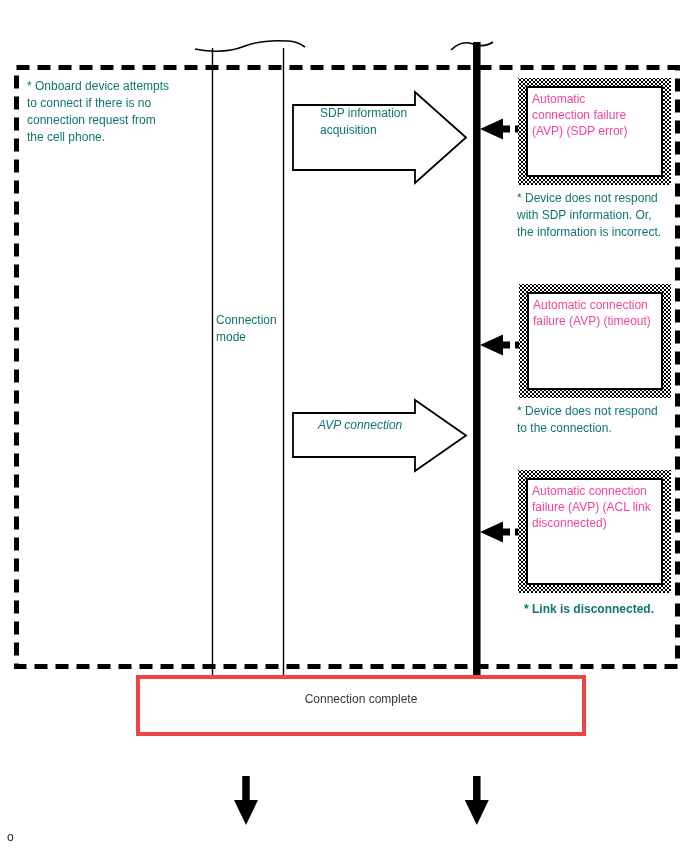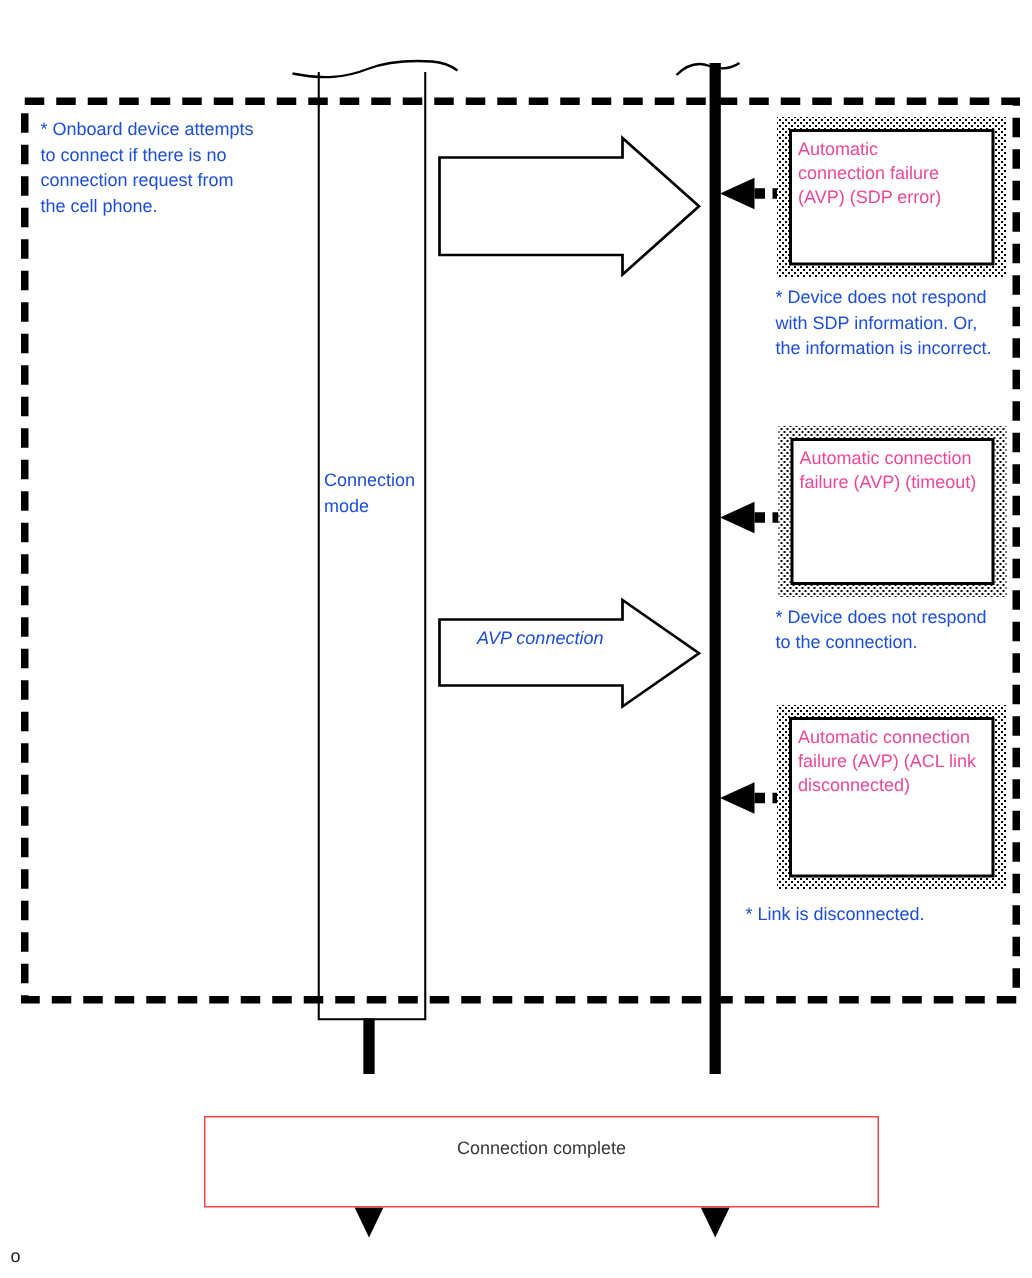--- a/index.html
+++ b/index.html
@@ -11,21 +11,21 @@
     color:#383838;
     overflow:hidden;
   }
   .stage svg{position:absolute;left:0;top:0;z-index:1;}
   .txt{
     position:absolute;
     z-index:2;
     font-size:12px;
     line-height:17px;
     white-space:pre-line;
-    color:#1d4ed8;
+    color:#0f766e;
   }
   .onboard-note{left:27px;top:78px;width:180px;}
   .conn-mode{left:216px;top:312px;width:66px;}
   .sdp-label{left:320px;top:105px;width:100px;line-height:16.5px;}
   .avp-label{left:318px;top:417px;width:110px;font-style:italic;}
   .fail-outer{
     position:absolute;z-index:2;
     background-color:#ffffff;
     background-image:
       radial-gradient(circle,#000 0.9px,transparent 1.05px),
@@ -41,25 +41,25 @@
     font-size:12px;line-height:16px;
     white-space:pre-line;
     box-sizing:border-box;
     color:#ec4899;
   }
   .fail1{left:518px;top:78px;width:153px;height:107px;}
   .fail2{left:519px;top:284px;width:152px;height:114px;}
   .fail3{left:518px;top:470px;width:153px;height:123px;}
   .note1{left:517px;top:190px;width:166px;line-height:17px;}
   .note2{left:517px;top:403px;width:166px;}
-  .note3{left:497px;top:601px;width:160px;}
+  .note3{left:524px;top:601px;width:160px;font-weight:bold;}
   .complete-box{
     position:absolute;z-index:2;
-    left:136px;top:744px;width:450px;height:61px;
-    background:#ffffff;border:1px solid #ef4444;
+    left:136px;top:675px;width:450px;height:61px;
+    background:#ffffff;border:4px solid #ef4444;
     box-sizing:border-box;
     text-align:center;
     padding-top:12px;
     font-size:12px;line-height:16px;
     color:#383838;
   }
   .page-marker{left:7px;top:829px;font-size:12px;color:#222;}
 </style>
 </head>
 <body>
@@ -109,20 +109,22 @@
   </svg>
 
   <div class="txt onboard-note">* Onboard device attempts
 to connect if there is no
 connection request from
 the cell phone.</div>
 
   <div class="txt conn-mode">Connection
 mode</div>
 
+  <div class="txt sdp-label">SDP information
+acquisition</div>
 
   <div class="txt avp-label">AVP connection</div>
 
   <div class="fail-outer fail1">
     <div class="fail-inner">Automatic
 connection failure
 (AVP) (SDP error)</div>
   </div>
   <div class="txt note1">* Device does not respond
 with SDP information. Or,

